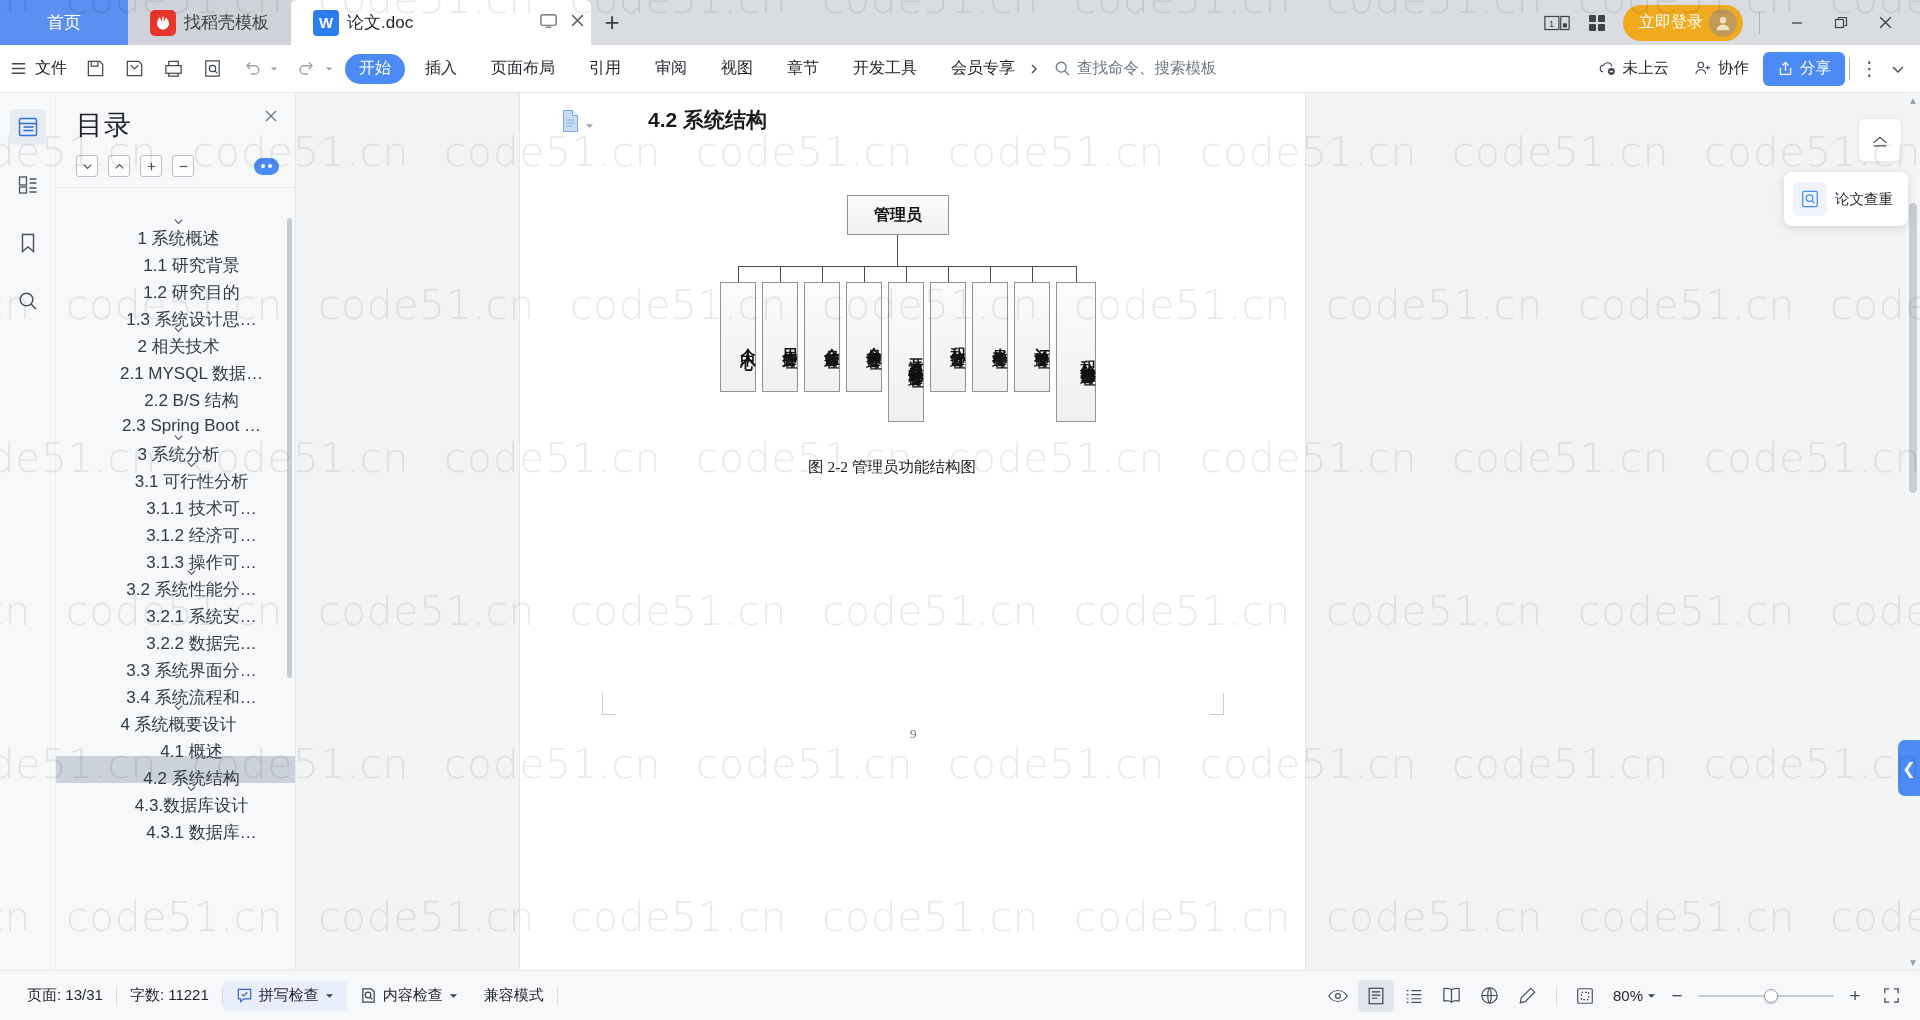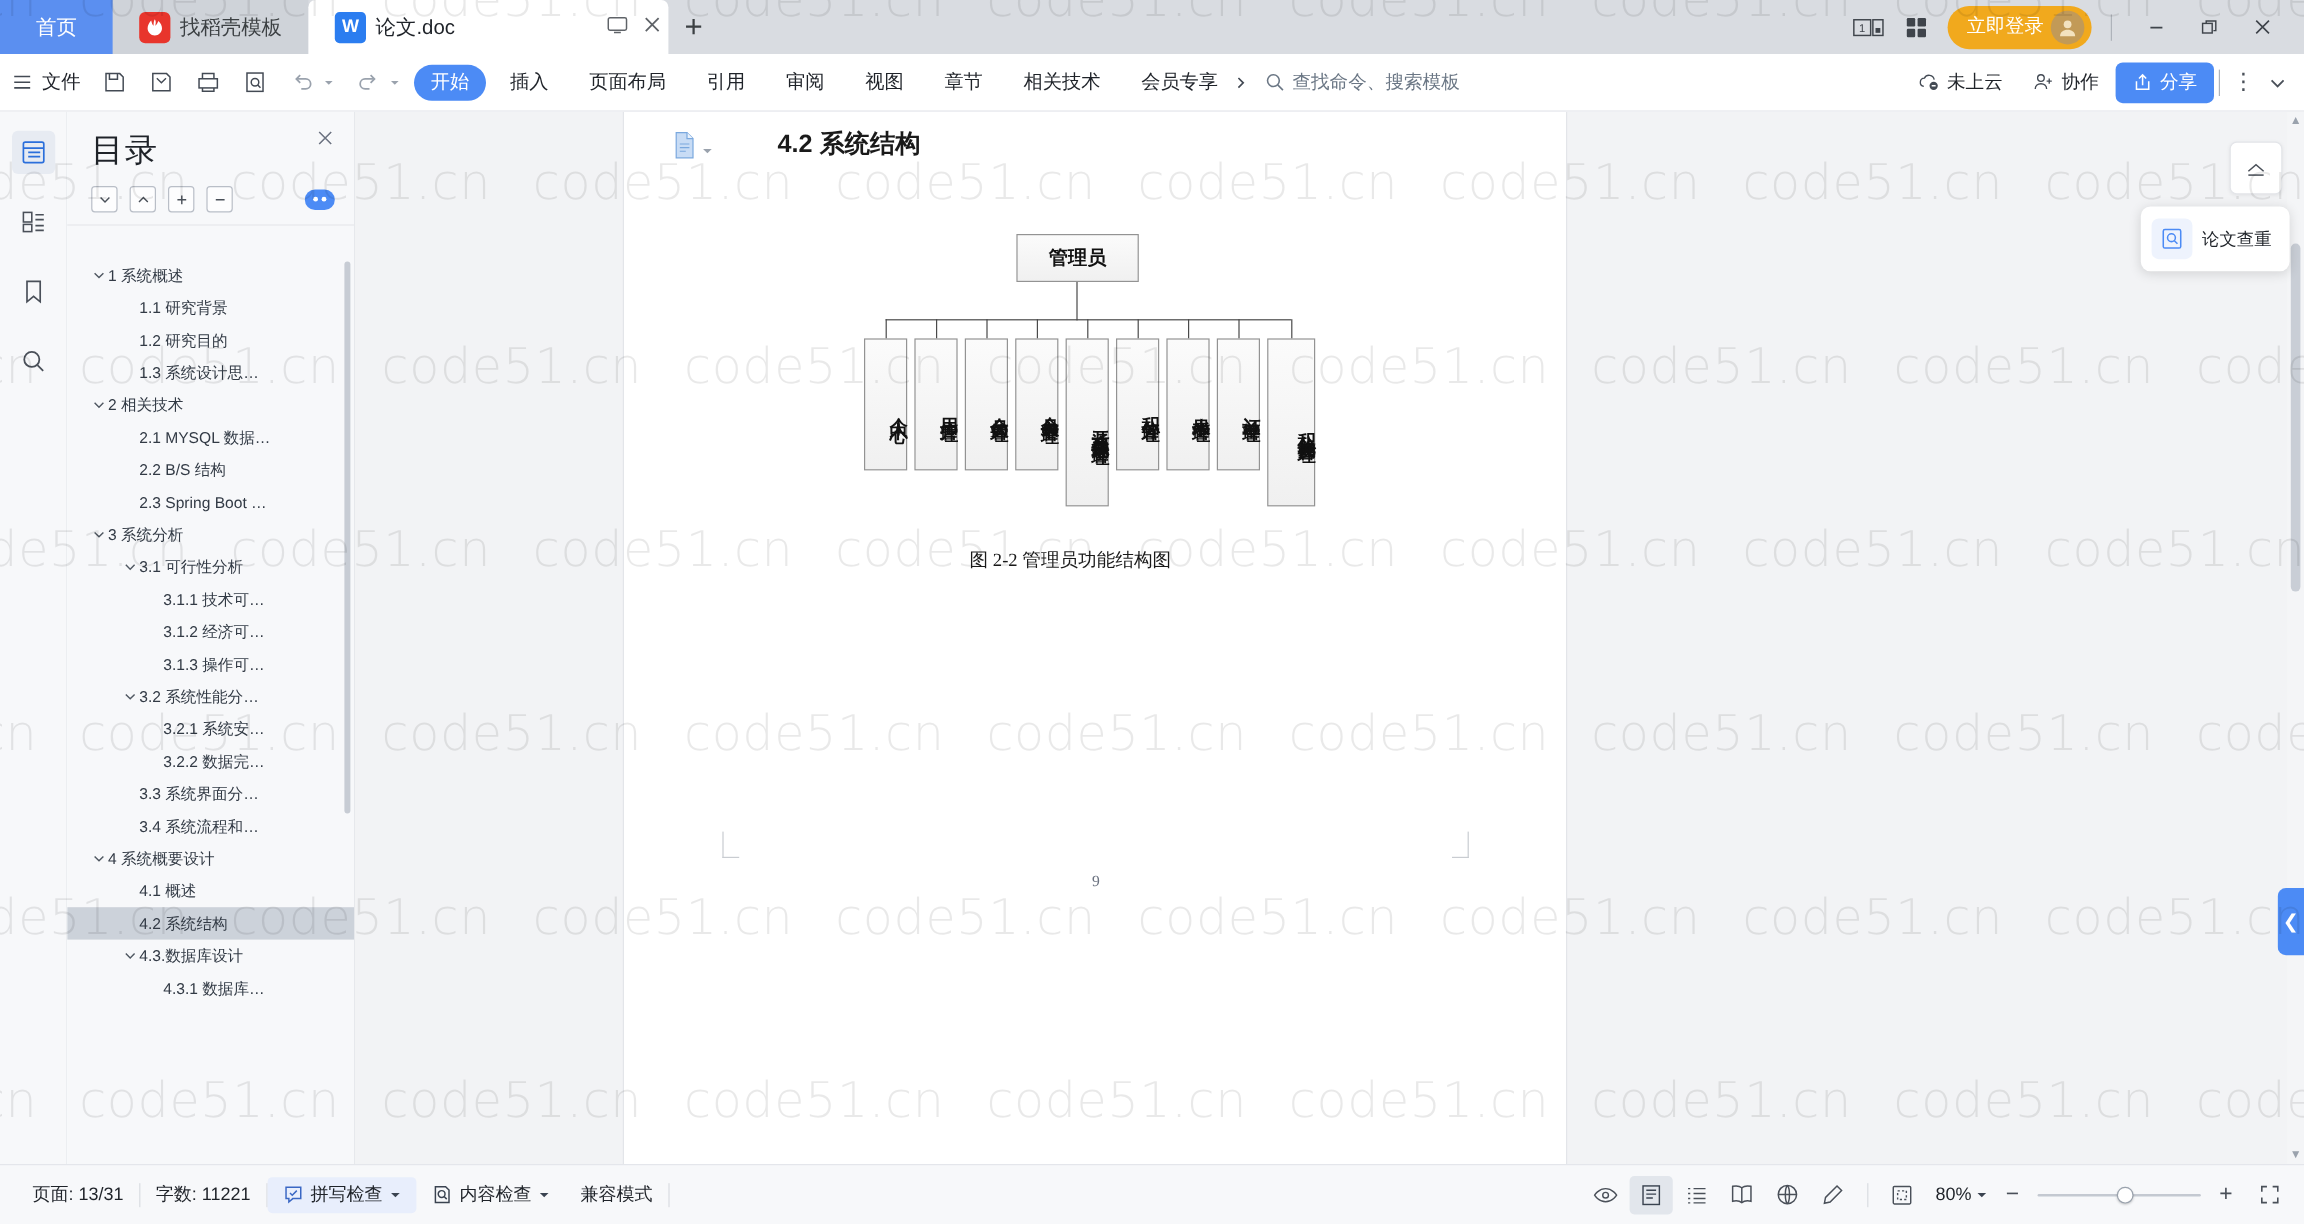--- a/index.html
+++ b/index.html
@@ -34,21 +34,21 @@
     background: #d9dce1;
     display:flex; align-items:flex-end;
     z-index: 30;
   }
   .tab {
     height: 45px; display:flex; align-items:center; gap:8px;
     padding: 0 22px; font-size:17px; cursor:default;
     position:relative;
   }
   .tab.home {
-    background:#5b8ff0; color:#fff; width:94px; justify-content:center;
+    background:#5b8ff0; color:#fff; width:128px; justify-content:center;
     font-size:17px;
   }
   .tab.inactive { background:#cfd3d9; color:#3c4043; }
   .tab.active {
     background:#fff; color:#1f2329;
     border-top-left-radius:6px; border-top-right-radius:6px;
     min-width: 300px; justify-content:flex-start; padding-right: 6px;
   }
   .tab .tab-label { font-size:17px; }
   .wps-icon {
@@ -156,22 +156,22 @@
     display:flex;align-items:center;justify-content:center;gap:3px;cursor:pointer;
   }
   .toc-dot i { width:4px;height:4px;border-radius:50%;background:#fff;display:block;}
   .toc-list {
     flex:1; overflow:hidden; position:relative;
     border-top:1px solid #e6e8ec;
     padding-top:28px;
   }
   .toc-item {
     display:flex; align-items:center; height:27px;
-    font-size:13px; color:#323a45; cursor:pointer;
-    padding-right:12px; white-space:nowrap;
+    font-size:17px; color:#323a45; cursor:pointer;
+    padding-right:12px; white-space:nowrap;flex-direction:column;
   }
   .toc-item.sel { background:#ccd2da; }
   .toc-caret {
     width:16px; flex-shrink:0; color:#505862; font-size:11px;
     display:flex; align-items:center; justify-content:center;
   }
   .toc-caret.none { visibility:hidden; }
   .lvl1 { padding-left: 18px; }
   .lvl2 { padding-left: 44px; }
   .lvl3 { padding-left: 64px; }
@@ -450,21 +450,21 @@
         </svg>
     </span>
 
     <span class="rb-tab active">开始</span>
     <span class="rb-tab">插入</span>
     <span class="rb-tab">页面布局</span>
     <span class="rb-tab">引用</span>
     <span class="rb-tab">审阅</span>
     <span class="rb-tab">视图</span>
     <span class="rb-tab">章节</span>
-    <span class="rb-tab">相关技术</span>
+    <span class="rb-tab">开发工具</span>
     <span class="rb-tab">会员专享</span>
     <span class="rb-ico" style="margin-left:-4px;">
       <svg width="12" height="12" viewBox="0 0 12 12" fill="none" stroke="#434a54" stroke-width="1.4">
           <path d="M4 2l4 4-4 4"></path>
         </svg>
     </span>
 
     <span class="rb-search">
       <svg width="17" height="17" viewBox="0 0 18 18" fill="none" stroke="#6b7785" stroke-width="1.4">
           <circle cx="7.6" cy="7.6" r="5.2"></circle>

